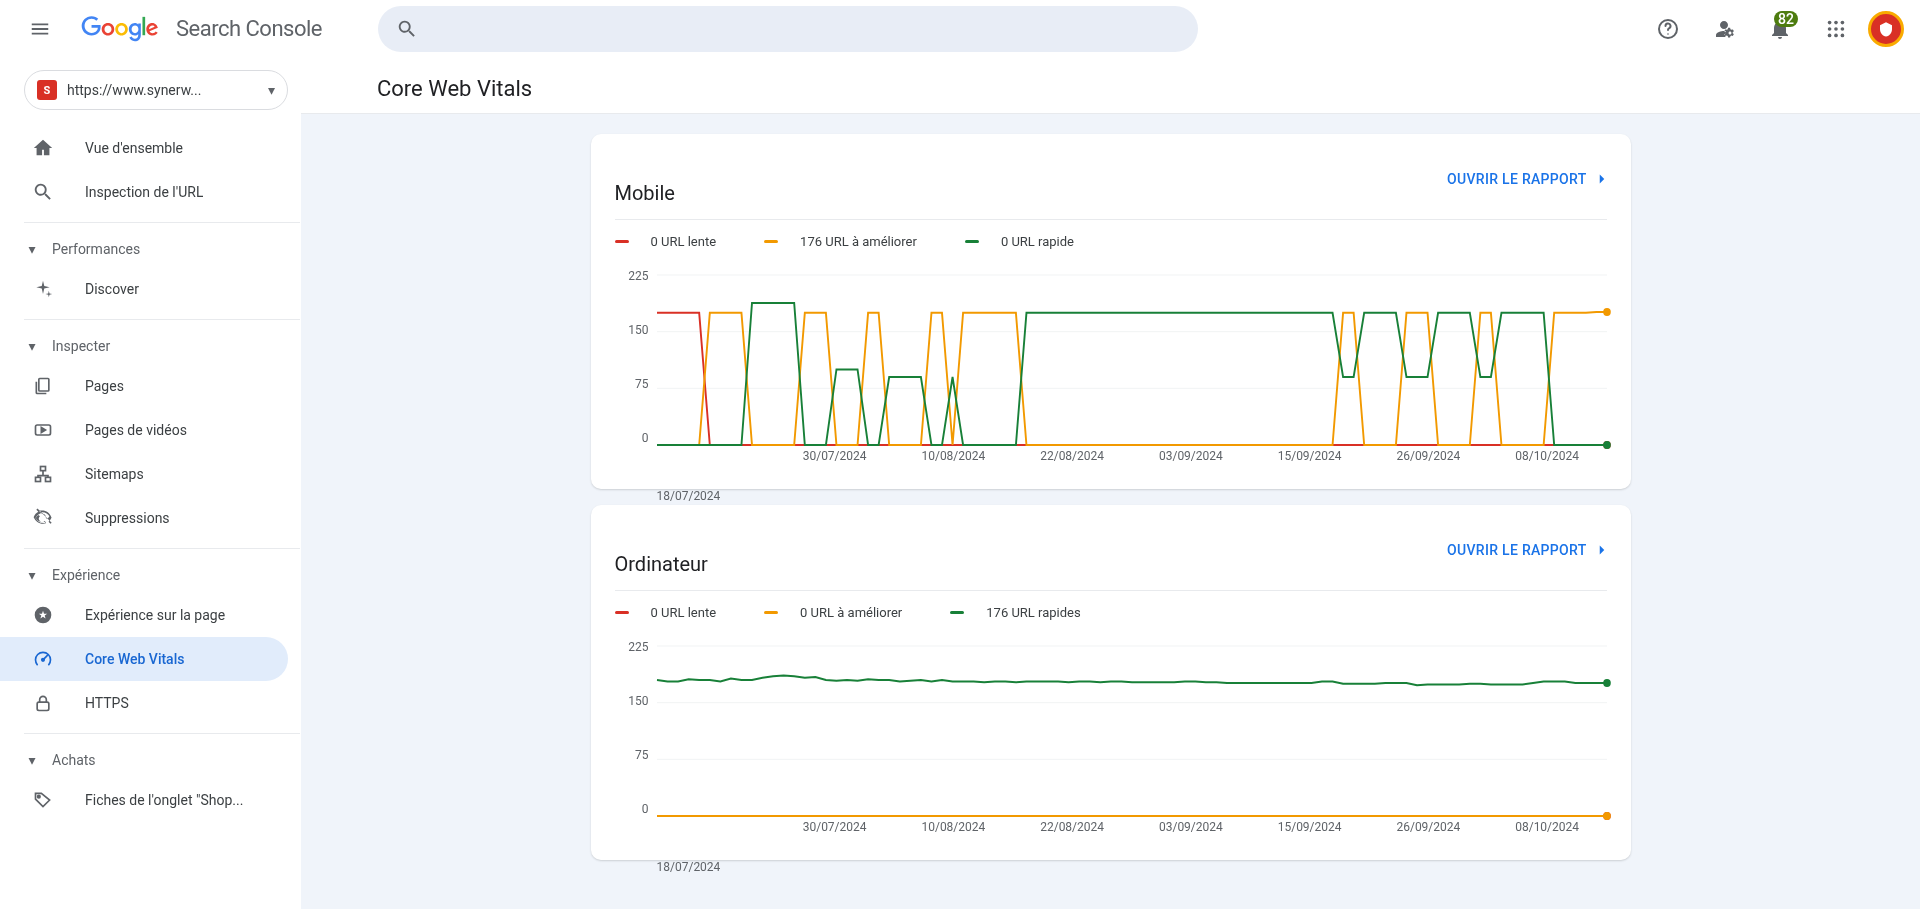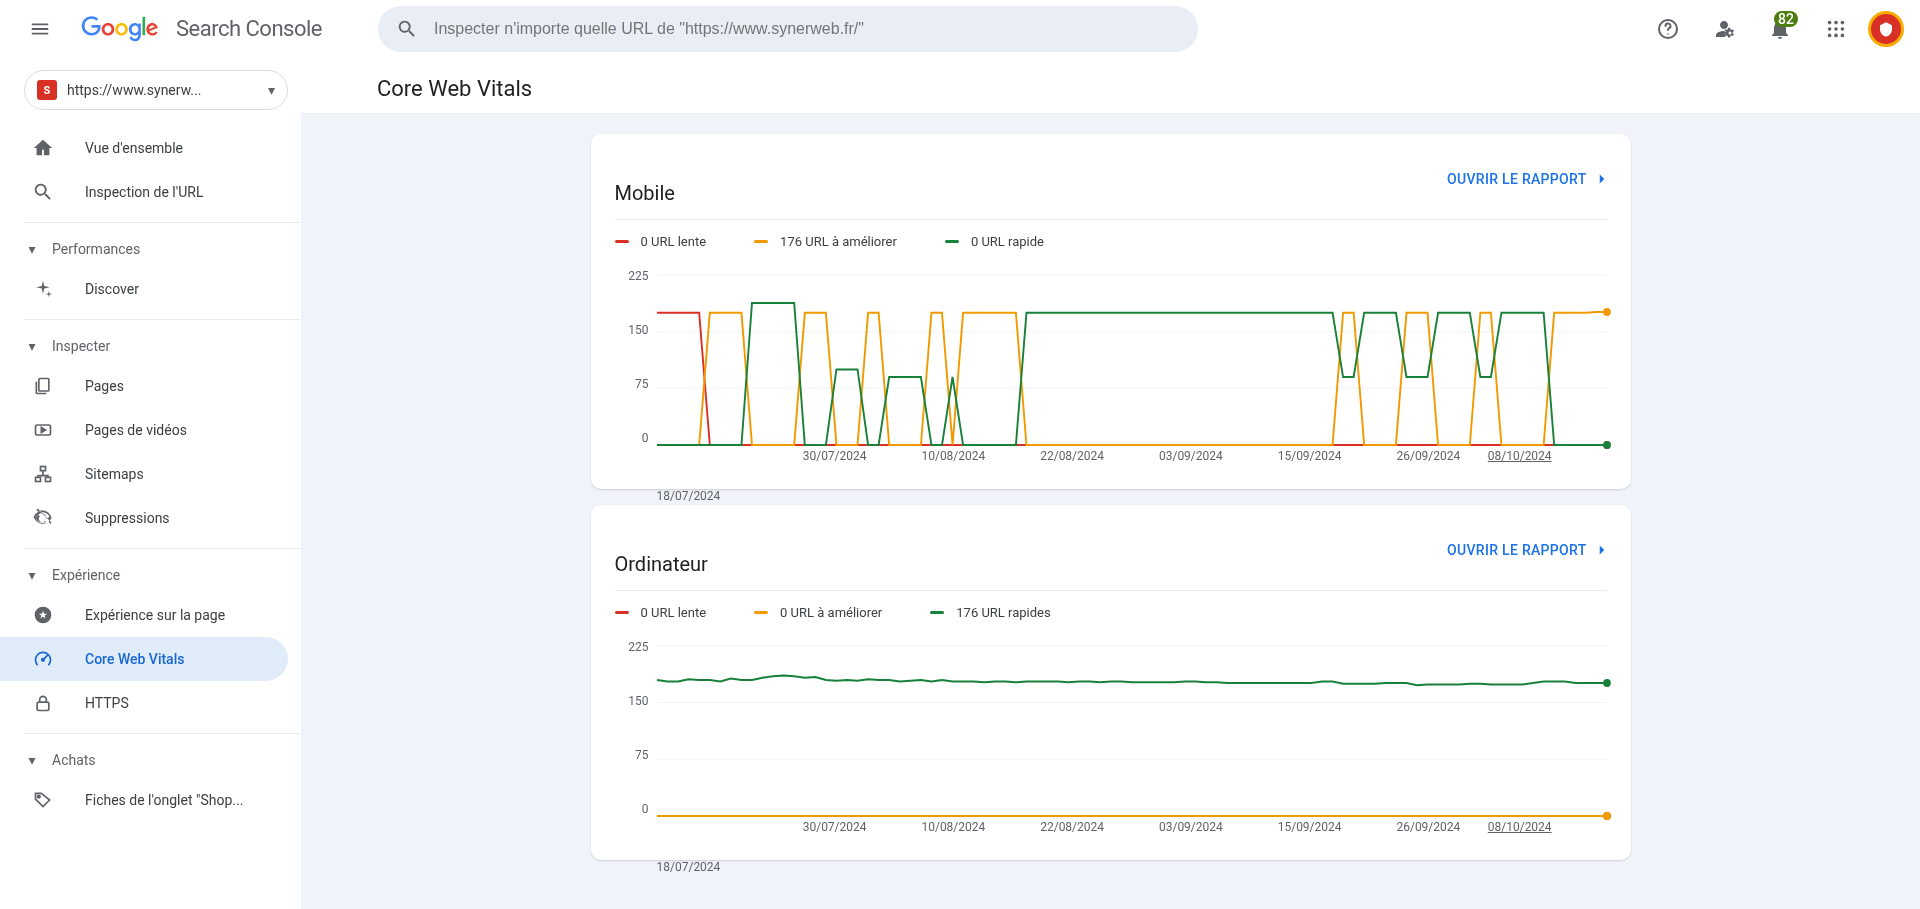--- a/index.html
+++ b/index.html
@@ -47,34 +47,34 @@
   .main-scroll::-webkit-scrollbar-thumb { background: #cfd2d6; border-radius: 8px; border: 3px solid #f0f4fa; }
 
   
   .card { background: #fff; border-radius: 10px; margin: 8px auto 16px auto; width: 1040px; max-width: 90%; padding: 0; box-shadow: 0 1px 2px rgba(60,64,67,0.2); }
   .card-header { display: flex; justify-content: space-between; align-items: center; padding: 18px 20px 14px 24px; }
   .card-title { font-size: 20px; color: #202124; font-weight: 400; margin-top: 29px; }
   .open-report { color: #1a73e8; font-size: 14px; font-weight: 500; letter-spacing: 0.3px; display: flex; align-items: center; gap: 6px; cursor: pointer; }
   .card-body { padding: 0 24px 20px 24px; }
 
   .legend { display: flex; gap: 48px; padding: 14px 0 12px 0; border-top: 1px solid #e8eaed; }
-  .legend-item { display: flex; align-items: center; gap: 12px; font-size: 13px; color: #3c4043; }
+  .legend-item { display: flex; align-items: center; gap: 22px; font-size: 13px; color: #3c4043; }
   .legend-swatch { width: 14px; height: 3px; border-radius: 2px; }
   .c-red { background: #d93025; }
   .c-orange { background: #f29900; }
   .c-green { background: #188038; }
 
   .chart-wrap { position: relative; height: 200px; margin-top: 8px; }
   .chart-ylabels { position: absolute; left: -4px; top: 0; bottom: 24px; width: 38px; display: flex; flex-direction: column; justify-content: space-between; text-align: right; font-size: 12px; color: #5f6368; }
   .chart-plot { position: absolute; left: 42px; right: 0; top: 6px; bottom: 24px; }
   .chart-plot svg { width: 100%; height: 100%; overflow: visible; }
   .chart-xlabels { position: absolute; left: 42px; right: 0; bottom: 0; height: 20px; display: flex; justify-content: space-between; font-size: 12px; color: #5f6368; }
   .chart-xlabels span { flex: 1; text-align: center; }
   .chart-xlabels span:first-child { text-align: left; margin-top: 40px; }
-  .chart-xlabels span:last-child { text-align: left; text-decoration: underline; }
+  .chart-xlabels span:last-child { text-align: center; }
 
   svg .grid { stroke: #f1f3f4; stroke-width: 1; }
   svg .series { fill: none; stroke-width: 2; }
   svg .dot { stroke-width: 0; }
 </style>
 </head>
 <body>
 
 <div class="app">
   <div class="header">
@@ -91,21 +91,20 @@
           <path fill="#34A853" d="M225 3v65h-9.5V3h9.5z"></path>
           <path fill="#EA4335" d="M262.02 54.48l7.56 5.04c-2.44 3.61-8.32 9.83-18.48 9.83-12.6 0-22.01-9.74-22.01-22.18 0-13.19 9.49-22.18 20.92-22.18 11.51 0 17.14 9.16 18.98 14.11l1.01 2.52-29.65 12.28c2.27 4.45 5.8 6.72 10.75 6.72 4.96 0 8.4-2.44 10.92-6.14zm-23.27-7.98l19.82-8.23c-1.09-2.77-4.37-4.7-8.23-4.7-4.95 0-11.84 4.37-11.59 12.93z"></path>
           <path fill="#4285F4" d="M35.29 41.41V32H67c.31 1.64.47 3.58.47 5.68 0 7.06-1.93 15.79-8.15 22.01-6.05 6.3-13.78 9.66-24.02 9.66C16.32 69.35.36 53.89.36 34.91.36 15.93 16.32.47 35.3.47c10.5 0 17.98 4.12 23.6 9.49l-6.64 6.64c-4.03-3.78-9.49-6.72-16.97-6.72-13.86 0-24.7 11.17-24.7 25.03 0 13.86 10.84 25.03 24.7 25.03 8.99 0 14.11-3.61 17.39-6.89 2.66-2.66 4.41-6.46 5.1-11.65l-22.49.01z"></path>
         </svg>
       <span class="logo-text">Search Console</span>
     </div>
     <div class="search-bar">
       <svg width="22" height="22" viewBox="0 0 24 24" fill="#5f6368">
           <path d="M15.5 14h-.79l-.28-.27a6.5 6.5 0 1 0-.7.7l.27.28v.79l5 4.99L20.49 19l-4.99-5zm-6 0a4.5 4.5 0 1 1 0-9 4.5 4.5 0 0 1 0 9z"></path>
         </svg>
-      <input type="text" placeholder="Inspecter n'importe quelle URL de &quot;https://www.synerweb.fr/&quot;" style="">
     </div>
     <div class="header-spacer"></div>
     <div class="header-icons">
       <div class="hicon">
         <svg width="24" height="24" viewBox="0 0 24 24" fill="none" stroke="#5f6368" stroke-width="2">
             <circle cx="12" cy="12" r="9"></circle>
             <path d="M9.5 9a2.5 2.5 0 1 1 3.5 2.3c-.8.4-1 1-1 1.7" stroke-linecap="round"></path>
             <circle cx="12" cy="17" r="0.8" fill="#5f6368" stroke="none"></circle>
           </svg>
       </div>

